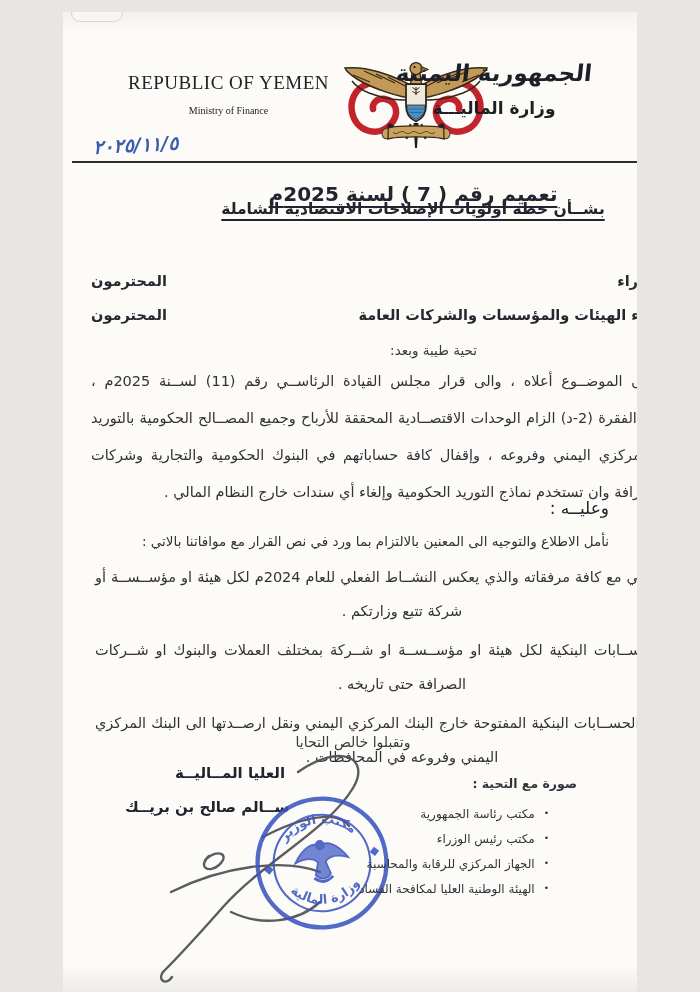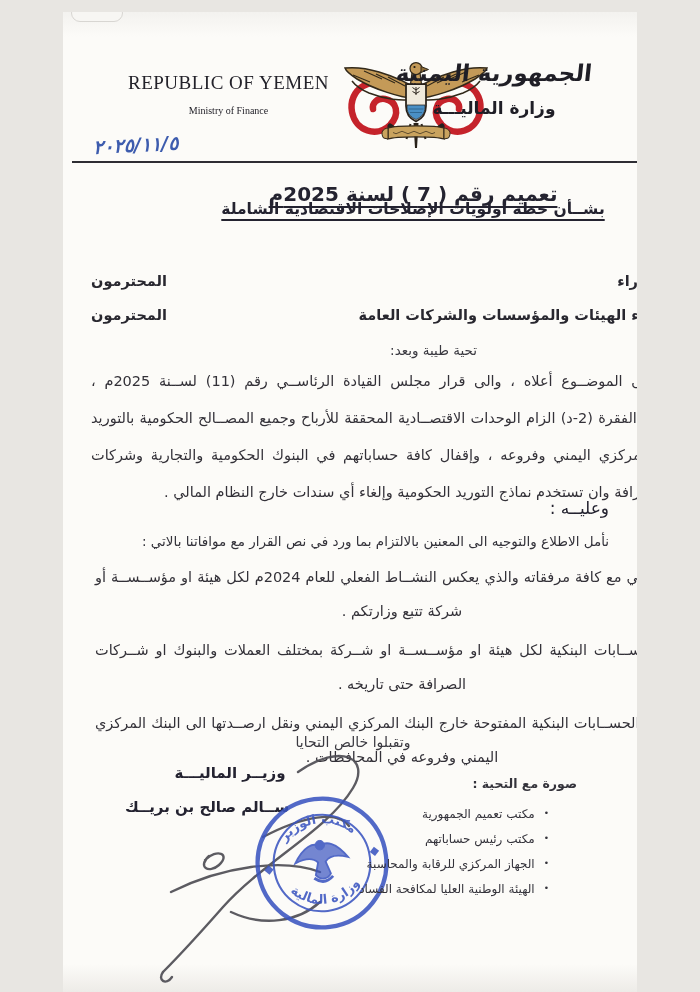--- a/index.html
+++ b/index.html
@@ -142,21 +142,21 @@
       <div class="txt">حصــر بالحســابات البنكية لكل هيئة او مؤســســة او شــركة بمختلف العملات والبنوك او شــركات الصرافة حتى تاريخه .</div>
     </div>
     <div class="num-item">
       <span class="num">3.</span>
       <div class="txt">اقفال كافة الحســابات البنكية المفتوحة خارج البنك المركزي اليمني ونقل ارصــدتها الى البنك المركزي اليمني وفروعه في المحافظات .</div>
     </div>
   </div>
 
   <div class="abs closing">وتقبلوا خالص التحايا</div>
 
-  <div class="abs sig-title">وزيــر الماليـــة</div>
+  <div class="abs sig-title">العليا المــاليــة</div>
   <div class="abs sig-name">ســالم صالح بن بريــك</div>
 
   <svg class="abs sig-svg" viewBox="0 0 280 245" xmlns="http://www.w3.org/2000/svg">
     <g fill="none" stroke="#4f4e55" stroke-width="2.4" stroke-linecap="round" opacity="0.92">
       <path d="M185,32 C228,2 258,18 240,48 C215,90 150,122 110,167 C88,192 70,212 50,232"></path>
       <path d="M150,97 C190,76 225,70 236,86"></path>
       <path d="M58,152 C110,126 170,118 207,132"></path>
       <path d="M118,172 C150,187 185,182 207,162"></path>
       <path d="M50,232 c-6,8 3,14 9,5"></path>
       <path d="M92,120 c12,-12 26,-6 14,5 c-10,9 -22,2 -10,-9"></path>
@@ -183,24 +183,24 @@
         <path d="M65,90 q10,9 20,0" stroke-width="3" fill="none"></path>
       </g>
       <rect x="15" y="72" width="7" height="7" transform="rotate(45 18.5 75.5)" fill="#3b55c0"></rect>
       <rect x="128" y="66" width="7" height="7" transform="rotate(45 131.5 69.5)" fill="#3b55c0"></rect>
     </g>
   </svg>
 
   <div class="abs cc">
     <div class="cc-heading">صورة مع التحية :</div>
     <div class="cc-item">
-      <span class="cc-bullet">•</span><span>مكتب تعميم الجمهورية</span>
-    </div>
-    <div class="cc-item">
-      <span class="cc-bullet">•</span><span>مكتب رئيس حساباتهم</span>
+      <span class="cc-bullet">•</span><span>مكتب رئاسة الجمهورية</span>
+    </div>
+    <div class="cc-item">
+      <span class="cc-bullet">•</span><span>مكتب رئيس الوزراء</span>
     </div>
     <div class="cc-item">
       <span class="cc-bullet">•</span><span>الجهاز المركزي للرقابة والمحاسبة</span>
     </div>
     <div class="cc-item">
       <span class="cc-bullet">•</span><span>الهيئة الوطنية العليا لمكافحة الفساد</span>
     </div>
   </div>
 
   <div class="abs bottom-band"></div>

